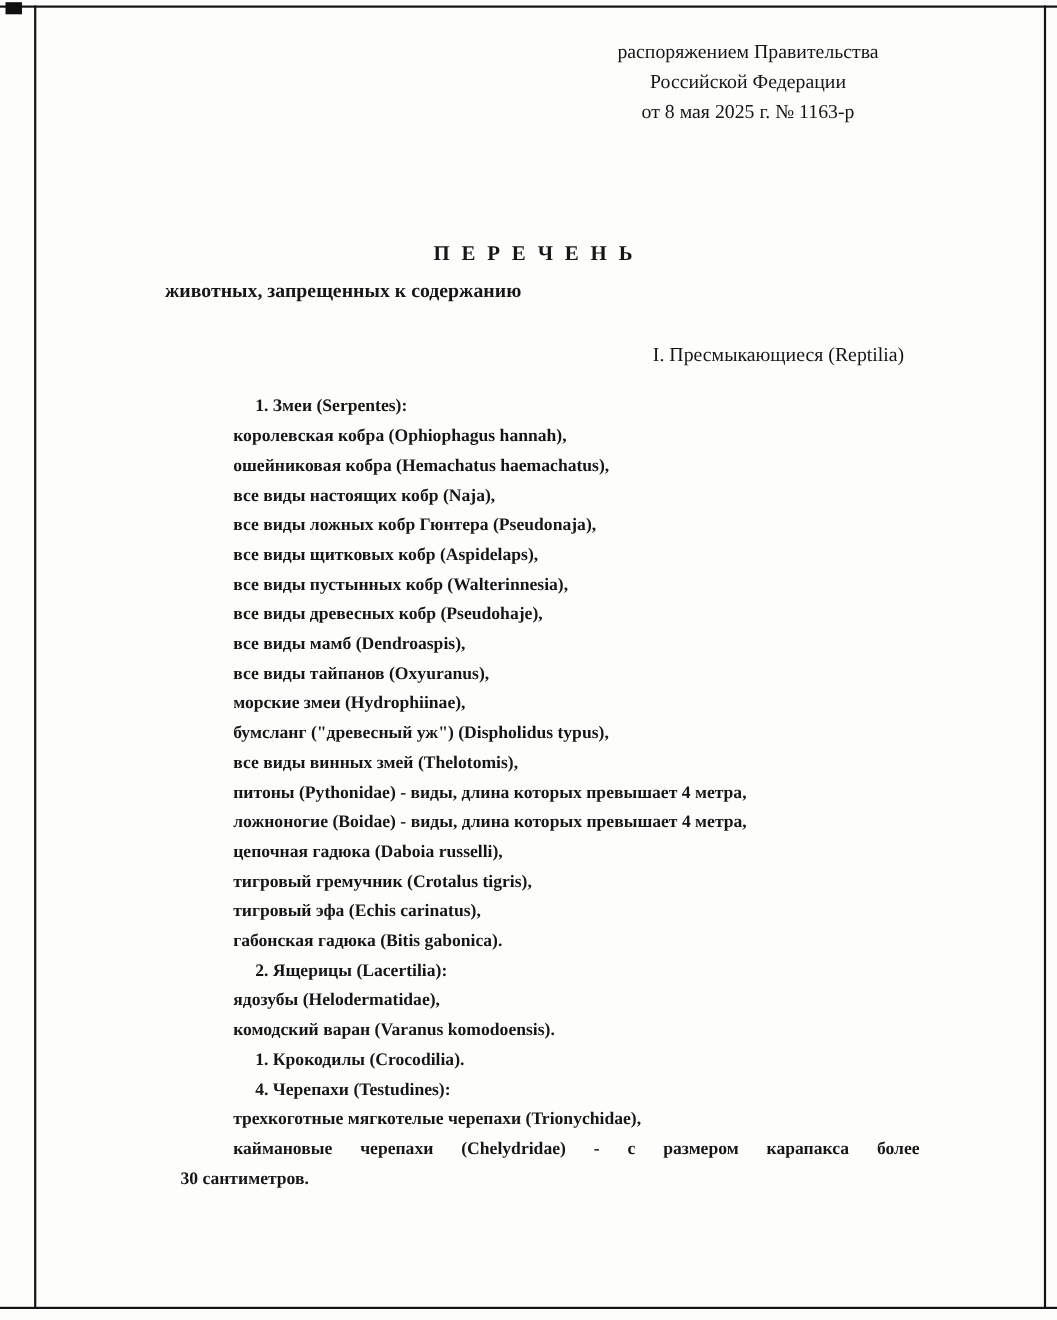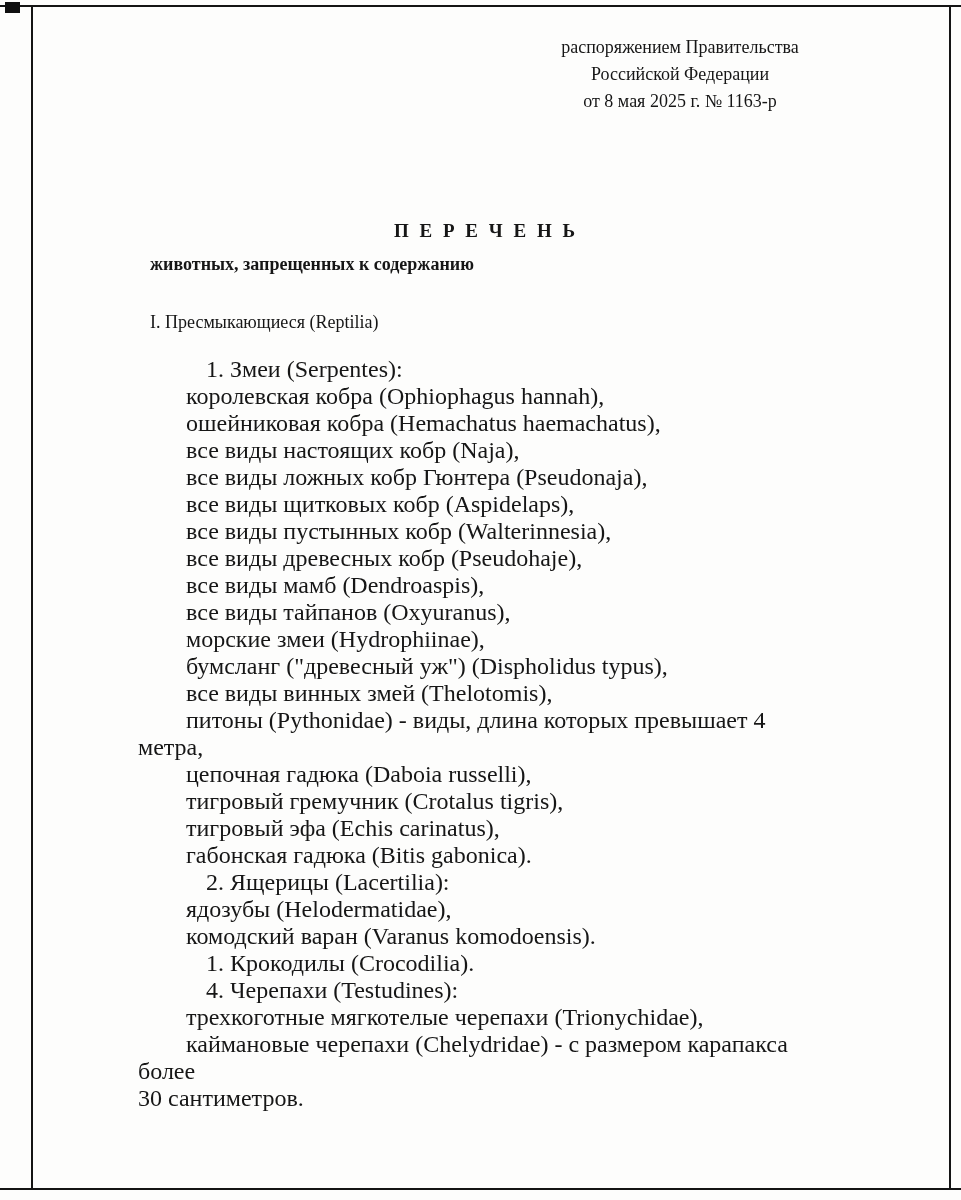--- a/index.html
+++ b/index.html
@@ -54,31 +54,32 @@
     width: 672px;
     text-align: left;
     font-weight: bold;
     font-size: 18px;
   }
   .section-heading {
     position: absolute;
     left: 150px;
     top: 312px;
     width: 672px;
-    text-align: left;
+    text-align: right;
     font-size: 18px;
   }
 
   .doc-body {
     position: absolute;
-    left: 138px;
+    left: 164px;
     top: 356px;
     width: 672px;
-    font-size: 24px;
+    font-size: 16px;
     line-height: 27px;
+    font-weight: bold;
   }
   .doc-body p { margin: 0; }
   p.item     { text-indent: 48px; }
   p.numbered { text-indent: 68px; }
   p.justify  { text-indent: 48px; text-align-last: justify; }
   p.cont     { text-indent: 0; }
 </style>
 </head>
 <body>
 
@@ -108,20 +109,21 @@
     <p class="item">все виды ложных кобр Гюнтера (Pseudonaja),</p>
     <p class="item">все виды щитковых кобр (Aspidelaps),</p>
     <p class="item">все виды пустынных кобр (Walterinnesia),</p>
     <p class="item">все виды древесных кобр (Pseudohaje),</p>
     <p class="item">все виды мамб (Dendroaspis),</p>
     <p class="item">все виды тайпанов (Oxyuranus),</p>
     <p class="item">морские змеи (Hydrophiinae),</p>
     <p class="item">бумсланг ("древесный уж") (Dispholidus typus),</p>
     <p class="item">все виды винных змей (Thelotomis),</p>
     <p class="item">питоны (Pythonidae) - виды, длина которых превышает 4 метра,</p>
+    <p class="item">ложноногие (Boidae) - виды, длина которых превышает 4 метра,</p>
     <p class="item">цепочная гадюка (Daboia russelli),</p>
     <p class="item">тигровый гремучник (Crotalus tigris),</p>
     <p class="item">тигровый эфа (Echis carinatus),</p>
     <p class="item">габонская гадюка (Bitis gabonica).</p>
     <p class="numbered">2. Ящерицы (Lacertilia):</p>
     <p class="item">ядозубы (Helodermatidae),</p>
     <p class="item">комодский варан (Varanus komodoensis).</p>
     <p class="numbered">1. Крокодилы (Crocodilia).</p>
     <p class="numbered">4. Черепахи (Testudines):</p>
     <p class="item">трехкоготные мягкотелые черепахи (Trionychidae),</p>

